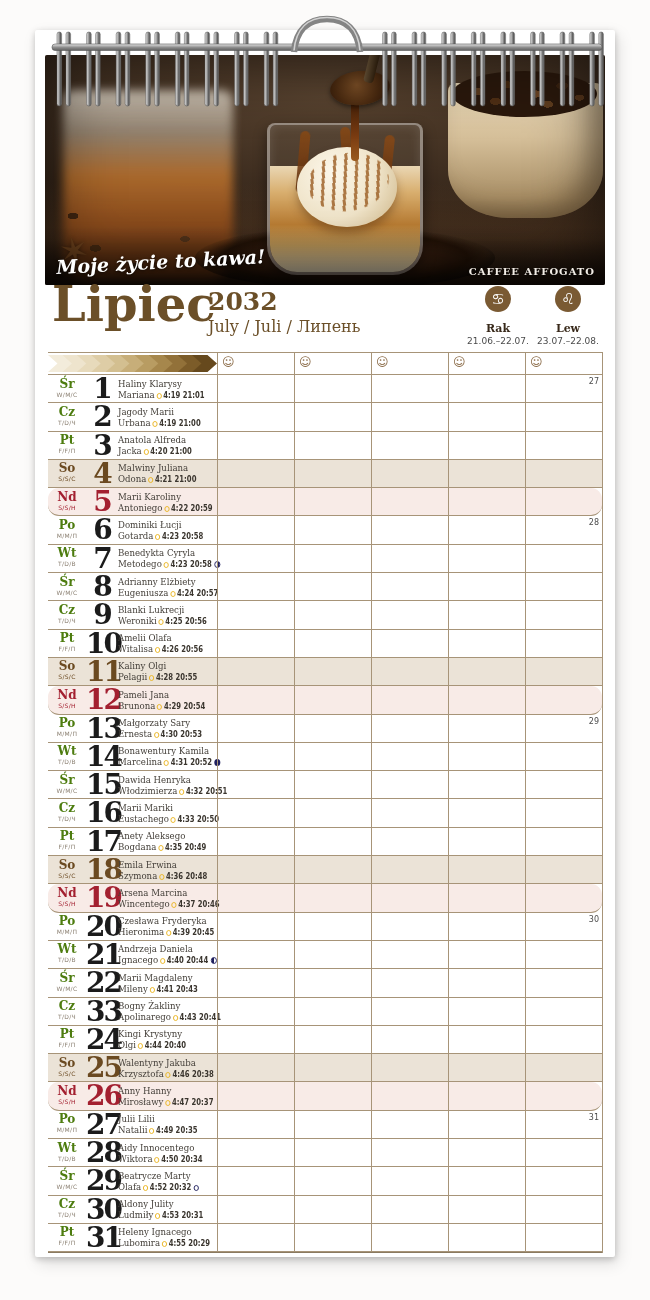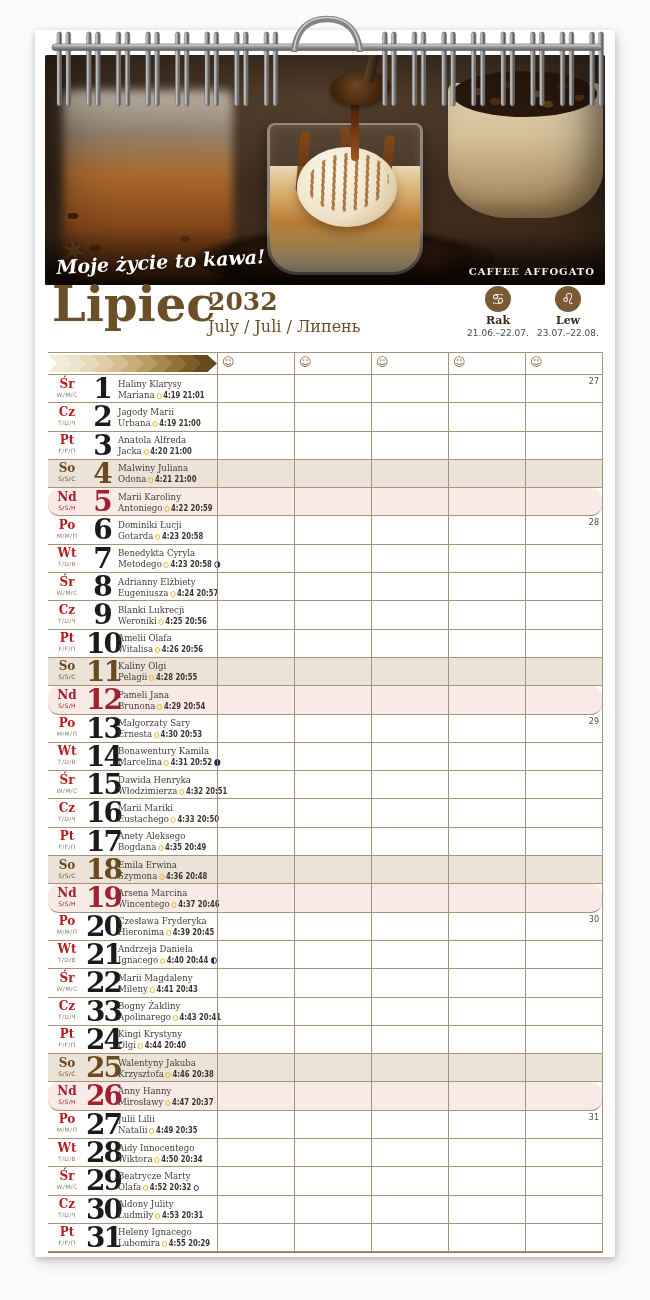--- a/index.html
+++ b/index.html
@@ -82,38 +82,38 @@
 
   
   .hdr{position:absolute;left:13px;top:255px;width:555px;height:67px;}
   .month{position:absolute;left:4px;top:-9px;font:700 48px "DejaVu Serif",serif;color:var(--brown);}
   .yr{position:absolute;left:160px;top:2px;font:700 25px "DejaVu Serif",serif;color:var(--brown);}
   .tr{position:absolute;left:160px;top:32px;font:400 16px "DejaVu Serif",serif;color:var(--brown);}
   .zod{position:absolute;top:1px;width:78px;text-align:center;}
   .zod.z1{right:66px;} .zod.z2{right:-4px;}
   .zicon{width:26px;height:26px;margin:0 auto;border-radius:50%;background:#7a5a33;color:#fff;
          font:400 15px/26px "DejaVu Sans",sans-serif;text-align:center;}
-  .zname{font:700 11px "DejaVu Serif",serif;color:#38291a;margin-top:2px;}
+  .zname{font:700 11px "DejaVu Serif",serif;color:#38291a;margin-top:10px;}
   .zdates{font:400 9px "DejaVu Sans",sans-serif;color:#4a4a4a;margin-top:1px;text-align:center;}
 
   
   .table{position:absolute;left:13px;top:322px;width:555px;border-right:1.5px solid var(--line);}
   .thead{display:flex;height:23px;border-top:1.5px solid var(--line);border-bottom:1.5px solid var(--line);}
   .chevwrap{width:169px;flex:none;position:relative;overflow:hidden;}
   .chev{position:absolute;top:2px;height:17px;width:25px;
         clip-path:polygon(0 0,62% 0,100% 50%,62% 100%,0 100%,38% 50%);}
   .hcell{flex:1;border-left:1.5px solid var(--line);position:relative;}
   .smiley{position:absolute;left:4px;top:3px;font-size:12px;line-height:12px;color:#8a6a46;}
 
   .row{display:flex;height:28.3px;border-bottom:1.5px solid var(--line);background:#fff;position:relative;}
   .row.sat{background:var(--sat-bg);}
   .row.sun{background:var(--sun-bg);border-radius:11px;}
   #rows{border-bottom:1px solid #8a7a60;}
   .dow{width:38px;flex:none;text-align:center;padding-top:3.5px;}
-  .d1{display:block;font:700 12px/11px "DejaVu Serif",serif;color:#b91c1c;}
+  .d1{display:block;font:700 12px/11px "DejaVu Serif",serif;color:#4d7c0f;}
   .d2{display:block;font:400 6px "DejaVu Sans",sans-serif;color:#8c8173;letter-spacing:.3px;margin-top:1px;}
   .num{width:32px;flex:none;font:700 28px/27px "DejaVu Serif",serif;color:#1b1b1b;text-align:center;letter-spacing:-2px;}
   .sat .d1,.sat .d2,.sat .num{color:var(--sat-tx);}
   .sun .d1,.sun .d2,.sun .num{color:var(--sun-tx);}
   .names{width:99px;flex:none;padding-top:3.5px;transform:scaleX(.86);transform-origin:0 50%;white-space:nowrap;}
   .l1,.l2{display:block;font:400 10px/10px "DejaVu Serif",serif;color:#45403a;}
   .l2{margin-top:1px;}
   .sun-ic{display:inline-block;width:6px;height:6px;border:1.6px solid #e9b41f;border-radius:50%;margin:0 2px -1px 2px;}
   .times{font:700 8px "DejaVu Sans",sans-serif;color:#3a352e;}
   .moon{display:inline-block;width:7px;height:7px;border-radius:50%;margin-left:3px;vertical-align:-1px;}

